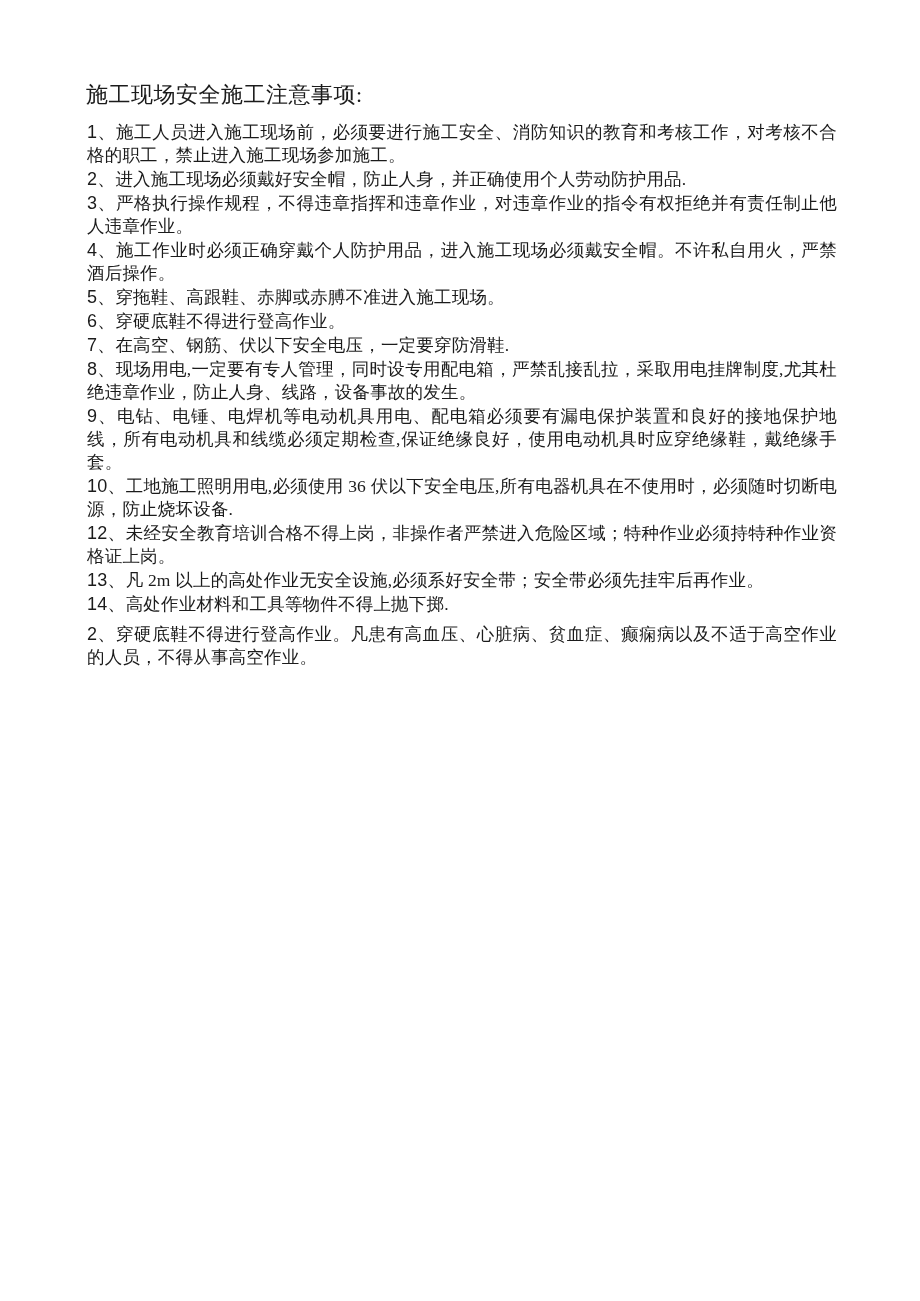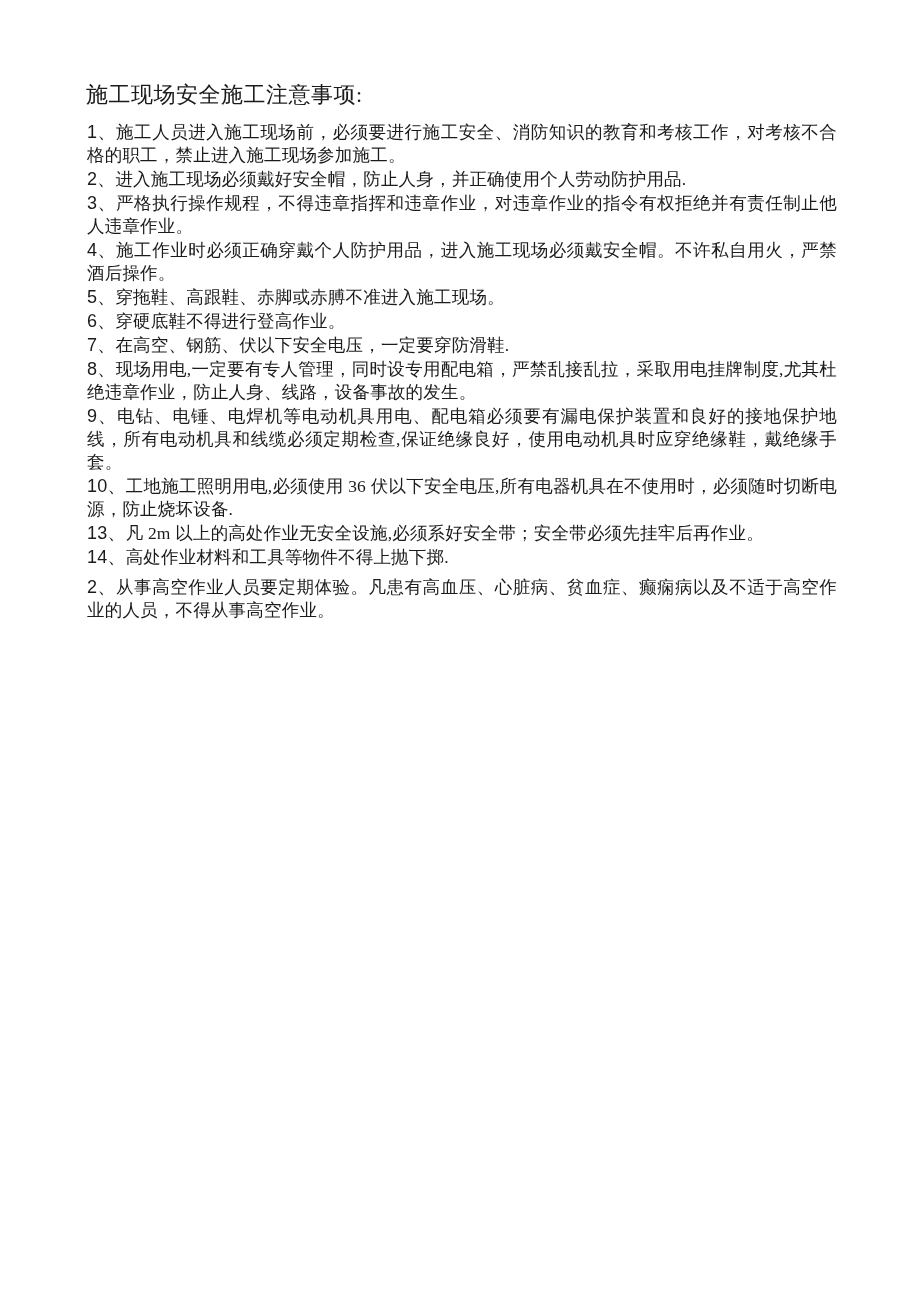--- a/index.html
+++ b/index.html
@@ -67,21 +67,22 @@
 
     <p class="item"><span class="num">7、</span><span>在高空、钢筋、伏以下安全电压，一定要穿防滑鞋.</span></p>
 
     <p class="item"><span class="num">8、</span><span>现场用电,一定要有专人管理，同时设专用配电箱，严禁乱接乱拉，采取用电挂牌制度,尤其杜绝违章作业，防止人身、线路，设备事故的发生。</span></p>
 
     <p class="item"><span class="num">9、</span><span>电钻、电锤、电焊机等电动机具用电、配电箱必须要有漏电保护装置和良好的接地保护地线，所有电动机具和线缆必须定期检查,保证绝缘良好，使用电动机具时应穿绝缘鞋，戴绝缘手套。</span></p>
 
     <p class="item"><span class="num">10、</span><span>工地施工照明用电,必须使用 36 伏以下安全电压,所有电器机具在不使用时，必须随时切断电源，防止烧坏设备.</span></p>
 
 
+    <p class="item"><span class="num">12、</span><span>未经安全教育培训合格不得上岗，非操作者严禁进入危险区域；特种作业必须持特种作业资格证上岗。</span></p>
 
     <p class="item"><span class="num">13、</span><span>凡 2m 以上的高处作业无安全设施,必须系好安全带；安全带必须先挂牢后再作业。</span></p>
 
     <p class="item"><span class="num">14、</span><span>高处作业材料和工具等物件不得上抛下掷.</span></p>
 
-    <p class="item spaced"><span class="num">2、</span><span>从事高空作业人员要定期体验。凡患有高血压、心脏病、贫血症、癫痫病以及不适于高空作业的人员，不得从事高空作业。</span></p>
+    <p class="item spaced"><span class="num">2、</span><span>穿硬底鞋不得进行登高作业。凡患有高血压、心脏病、贫血症、癫痫病以及不适于高空作业的人员，不得从事高空作业。</span></p>
 
   </div>
 </div>
 
 </body></html>

